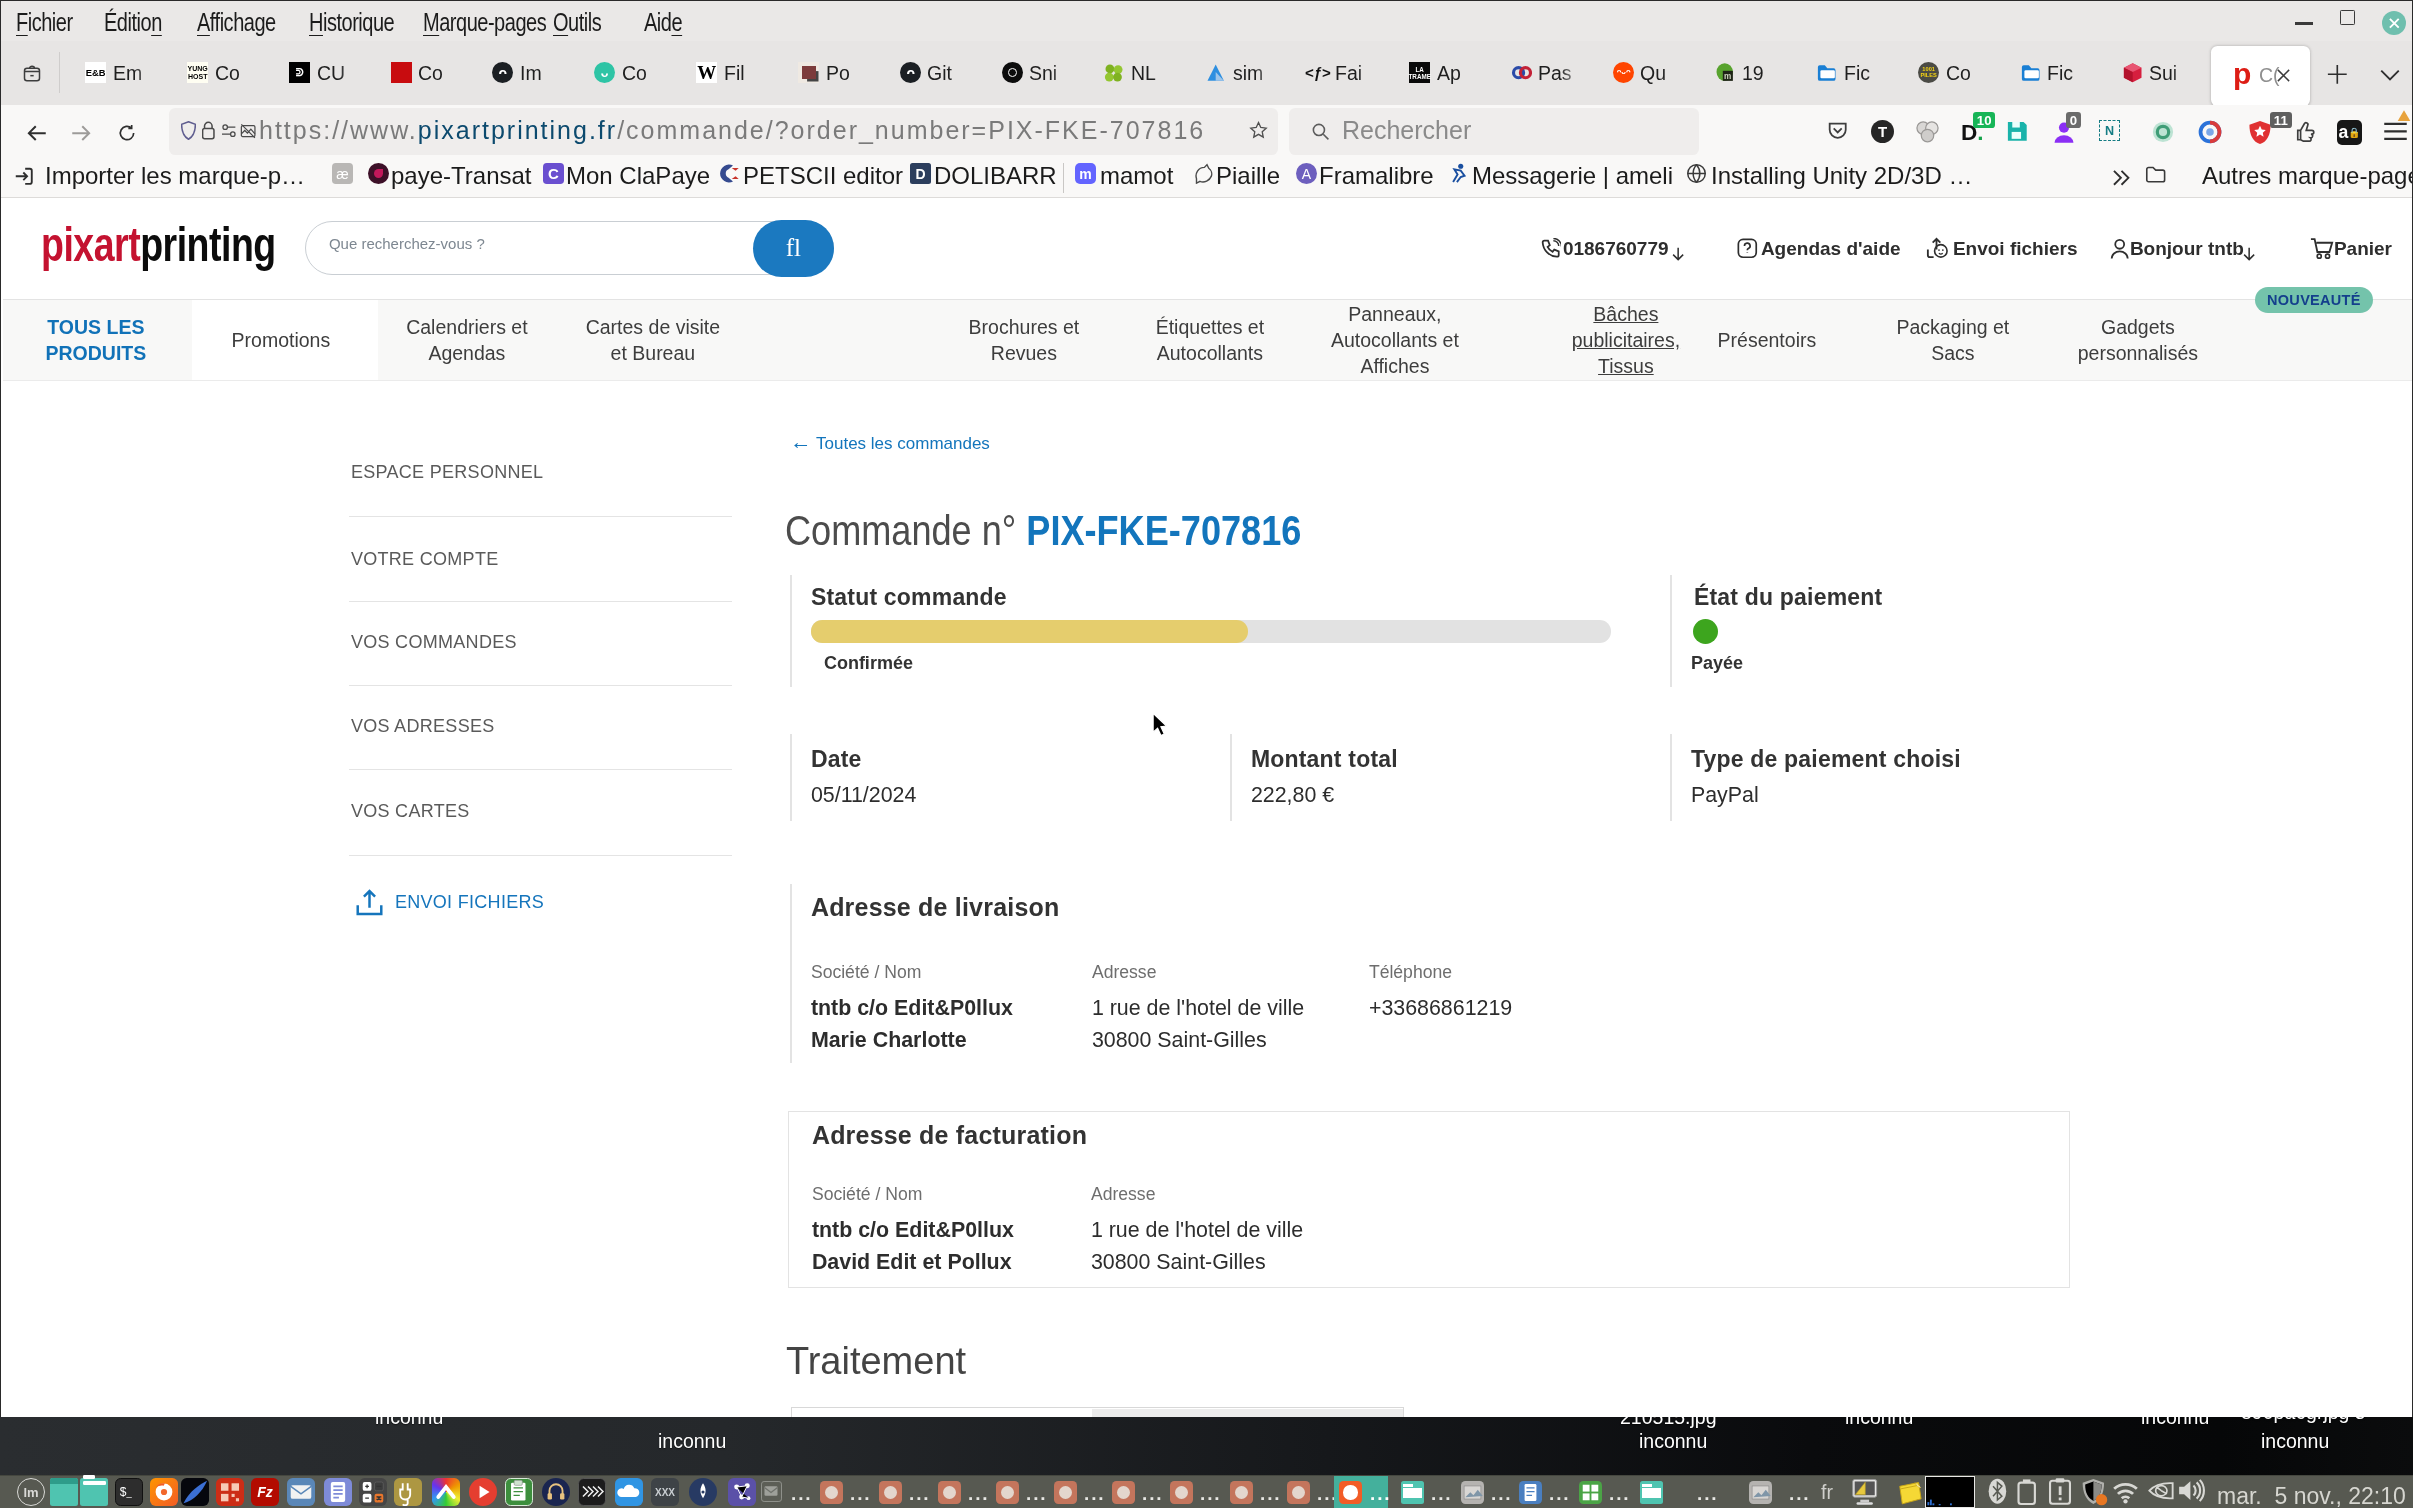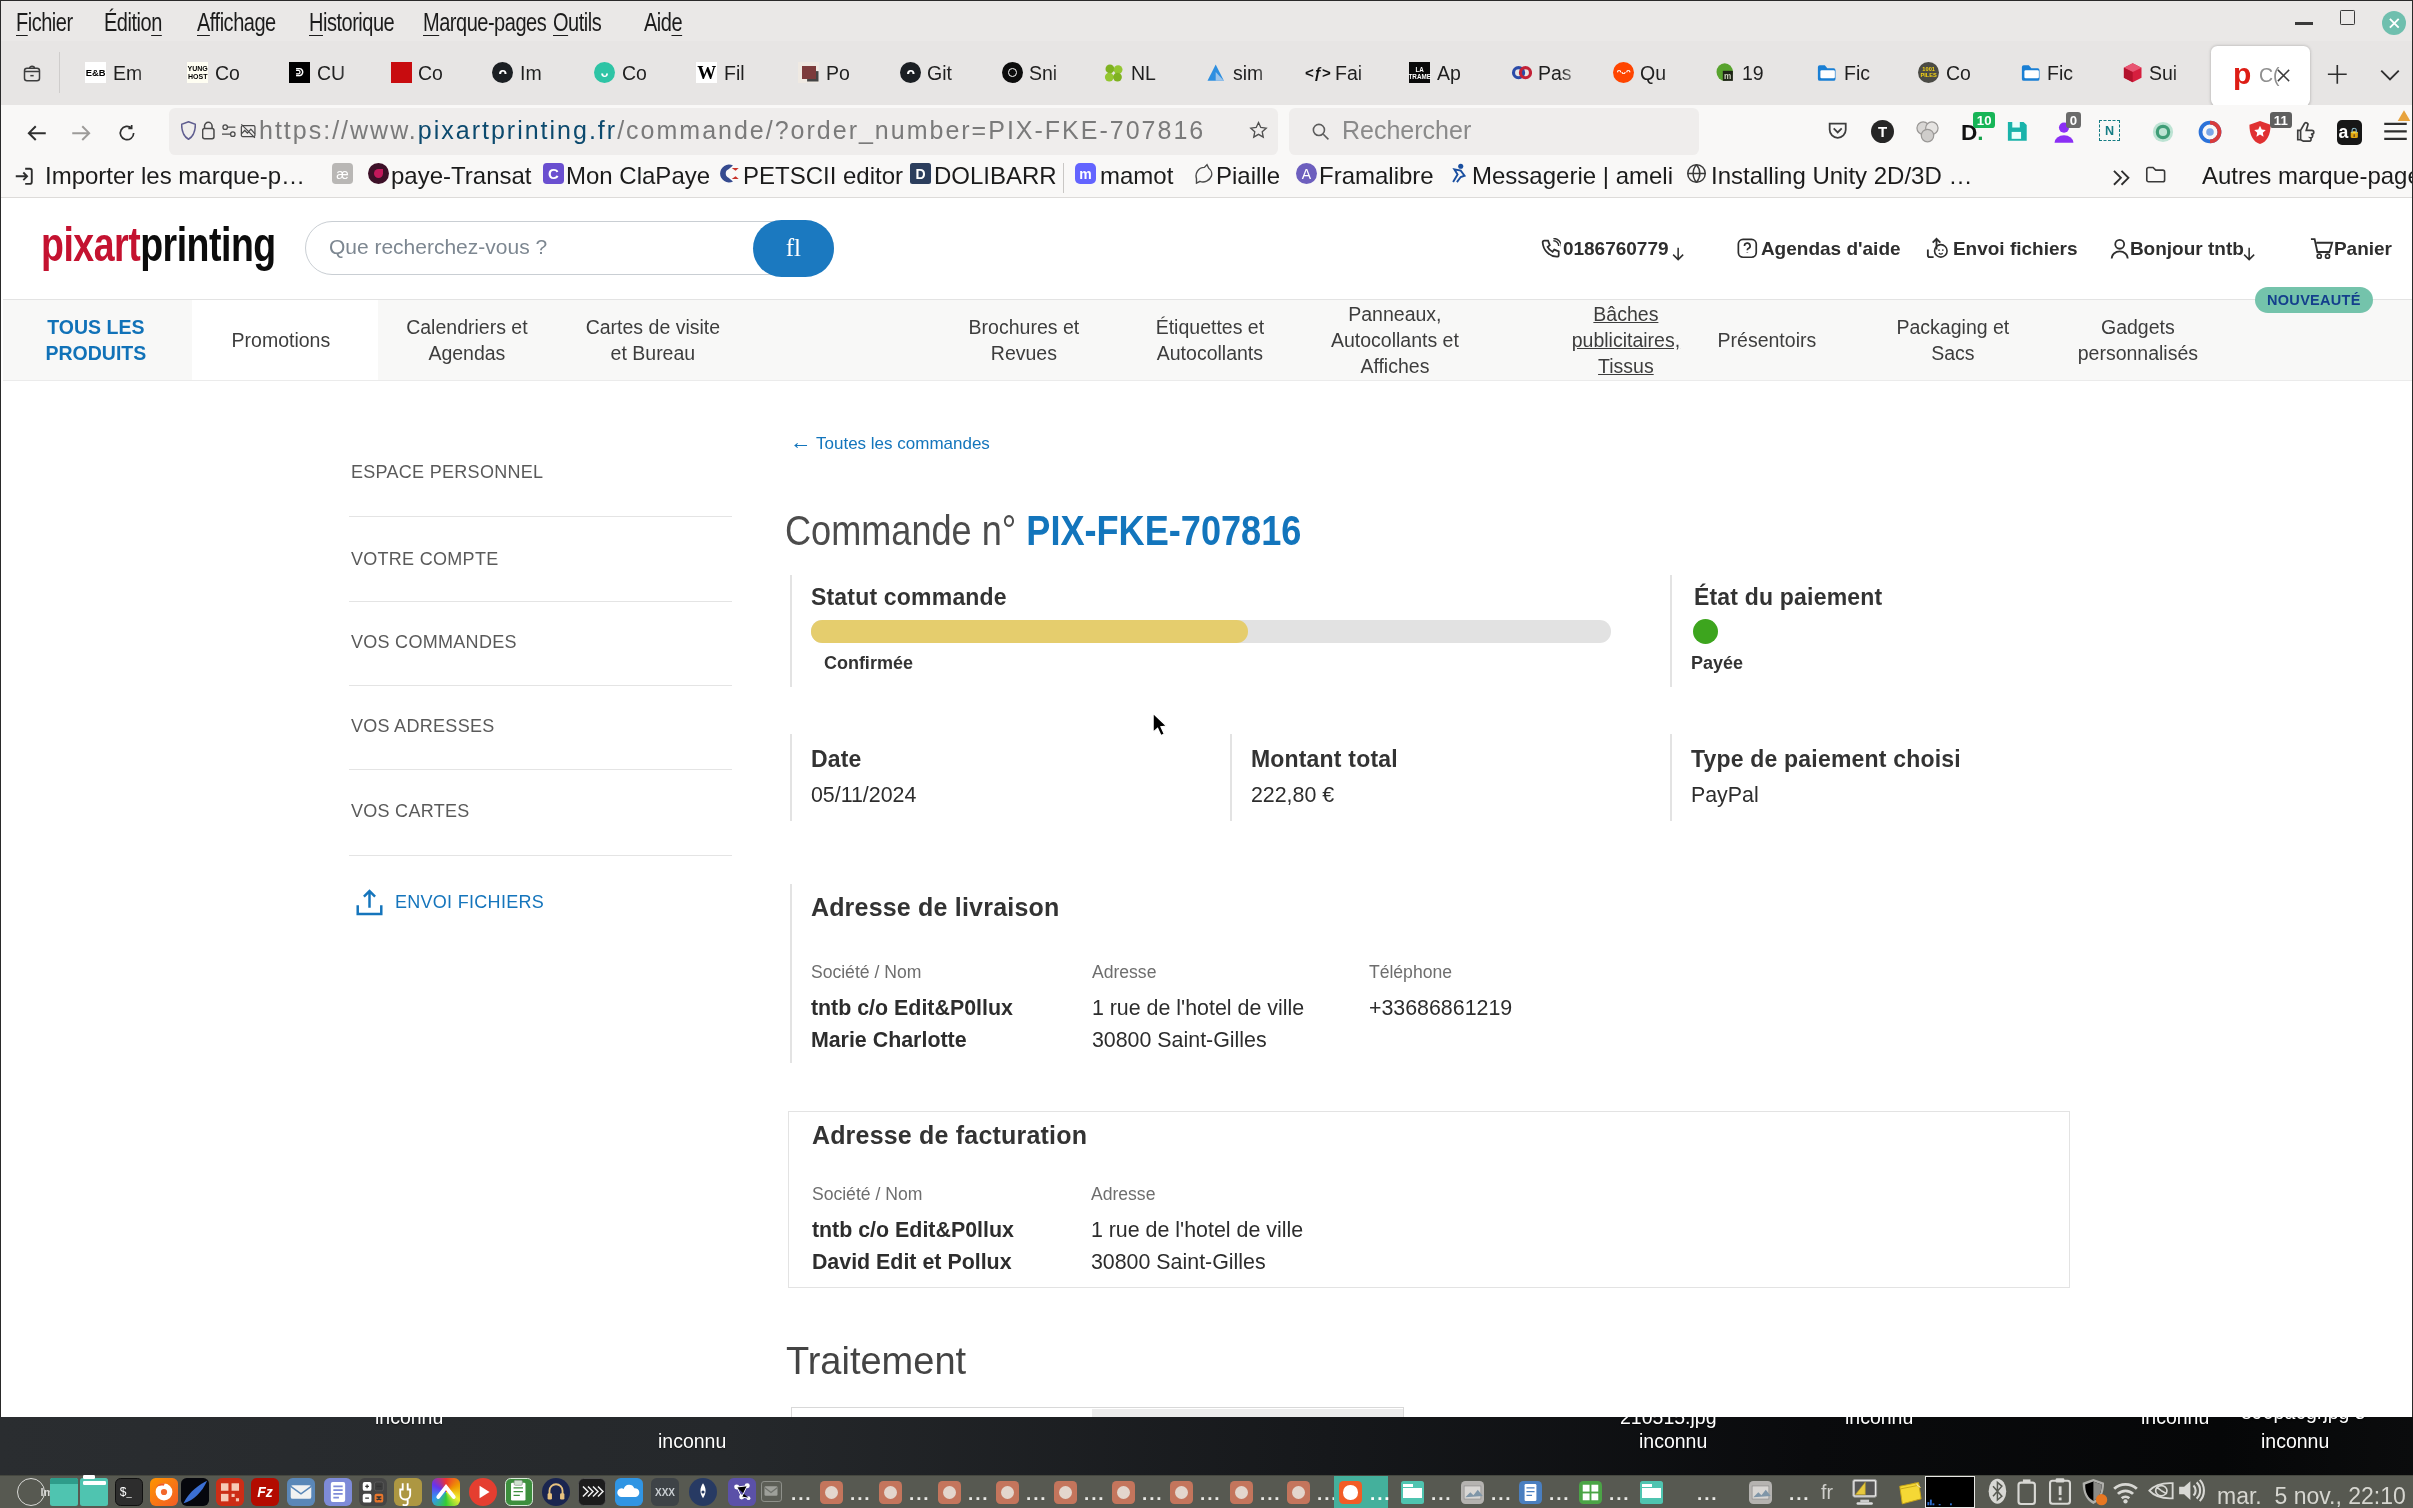--- a/index.html
+++ b/index.html
@@ -310,21 +310,21 @@
         <svg width="21.4" height="21.4" viewBox="0 0 24 24">
           <path d="M2 7 a2 2 0 0 1 2-2 h5 l3 3 h8 a2 2 0 0 1 2 2 v9 a2 2 0 0 1-2 2 h-16 a2 2 0 0 1-2-2 z" fill="none" stroke="#3a3a3a" stroke-width="1.8"></path>
         </svg>
       </div>
     <span class="bm" style="left:2169px;margin-left:32px;">Autres marque-pages</span>
   </div>
 
   <div id="page">
     <div class="abs" style="left:38px;top:17px;font-size:48px;font-weight:bold;letter-spacing:-0.6px;color:#0c0c0c;transform:scaleX(.78);transform-origin:0 0;white-space:nowrap;"><span style="color:#c41230;">pixart</span>printing</div>
     <div class="abs" style="left:302px;top:21px;width:529px;height:54px;border:1.3px solid #c9ced3;border-radius:28px;background:#fff;"></div>
-    <div class="abs" style="left:326px;top:35px;font-size:21px;color:#7d8791;">Que recherchez-vous ?</div>
+    <div class="abs" style="left:326px;top:35px;font-size:15px;color:#7d8791;">Que recherchez-vous ?</div>
     <div class="abs" style="left:750px;top:19.5px;width:81px;height:57px;background:#1b79c0;border-radius:29px;color:#fff;font-family:'Liberation Serif',serif;font-size:25px;text-align:center;line-height:55px;">fl</div>
 
     <svg class="abs" style="left:1537px;top:38px;" width="21.4" height="21.4" viewBox="0 0 24 24">
         <path d="M5 3 h4 l2 5 -2.5 2 a12 12 0 0 0 5.5 5.5 l2-2.5 5 2 v4 a2 2 0 0 1-2 2 A17 17 0 0 1 3 5 a2 2 0 0 1 2-2" fill="none" stroke="#2e2e2e" stroke-width="2"></path>
         <path d="M15 3 a6 6 0 0 1 6 6 M15 0.5 a9 9 0 0 1 9 9" fill="none" stroke="#2e2e2e" stroke-width="1.6"></path>
       </svg>
     <span class="hicon" style="left:1560px;">0186760779</span>
     <svg class="abs" style="left:1667px;top:47px;" width="16.3" height="14" viewBox="0 0 26 22">
         <path d="M13 1 V19 M5 12 l8 8 8-8" fill="none" stroke="#2e2e2e" stroke-width="2.4"></path>
       </svg>
@@ -448,21 +448,21 @@
   <span class="dlab" style="left:1845px;top:-10.7px;">inconnu</span>
   <span class="dlab" style="left:2141px;top:-10.7px;">inconnu</span>
   <span class="dlab" style="left:2241px;top:-16.3px;">890pa6grjpg 5</span>
   <span class="dlab" style="left:2261px;top:12.6px;">inconnu</span>
 </div>
 
 <div id="taskbar" class="abs" style="left:0;top:1475px;width:2413px;height:33px;background:#575951;border-top:0.6px solid #45473f;"></div>
 <div class="abs" style="left:0;top:0;width:2413px;height:1508px;pointer-events:none;">
 
   <div class="tbico" style="left:17px;background:transparent;border:1.9px solid #d9d9d6;border-radius:50%;">
-      <div class="tbglyph" style="font-size:11px;color:#d9d9d6;font-weight:bold;margin-left:16px;">lm</div>
+      <div class="tbglyph" style="font-size:13px;color:#d9d9d6;font-weight:bold;">lm</div>
     </div>
   <div class="tbico" style="left:50px;background:#4fc4b0;border-radius:2.5px;">
       <div style="height:6.3px;background:#2e9c8a;border-radius:2.5px 2.5px 0 0;"></div>
     </div>
   <div class="tbico" style="left:80px;background:#4fc4b0;border-radius:2.5px;">
       <div style="width:12.6px;height:4.4px;background:#fff;margin:-3.1px 0 0 2.5px;border-radius:1.3px;"></div>
       <div style="width:23px;height:4.4px;background:#fff;margin:1.3px 0 0 2.5px;border-radius:1.3px;"></div>
     </div>
   <div class="tbico" style="left:115px;background:#2d2d2d;border:1.3px solid #111;">
       <div class="tbglyph" style="font-size:12px;justify-content:flex-start;padding-left:3.8px;">$<span style="font-size:9.4px;">_</span></div>

